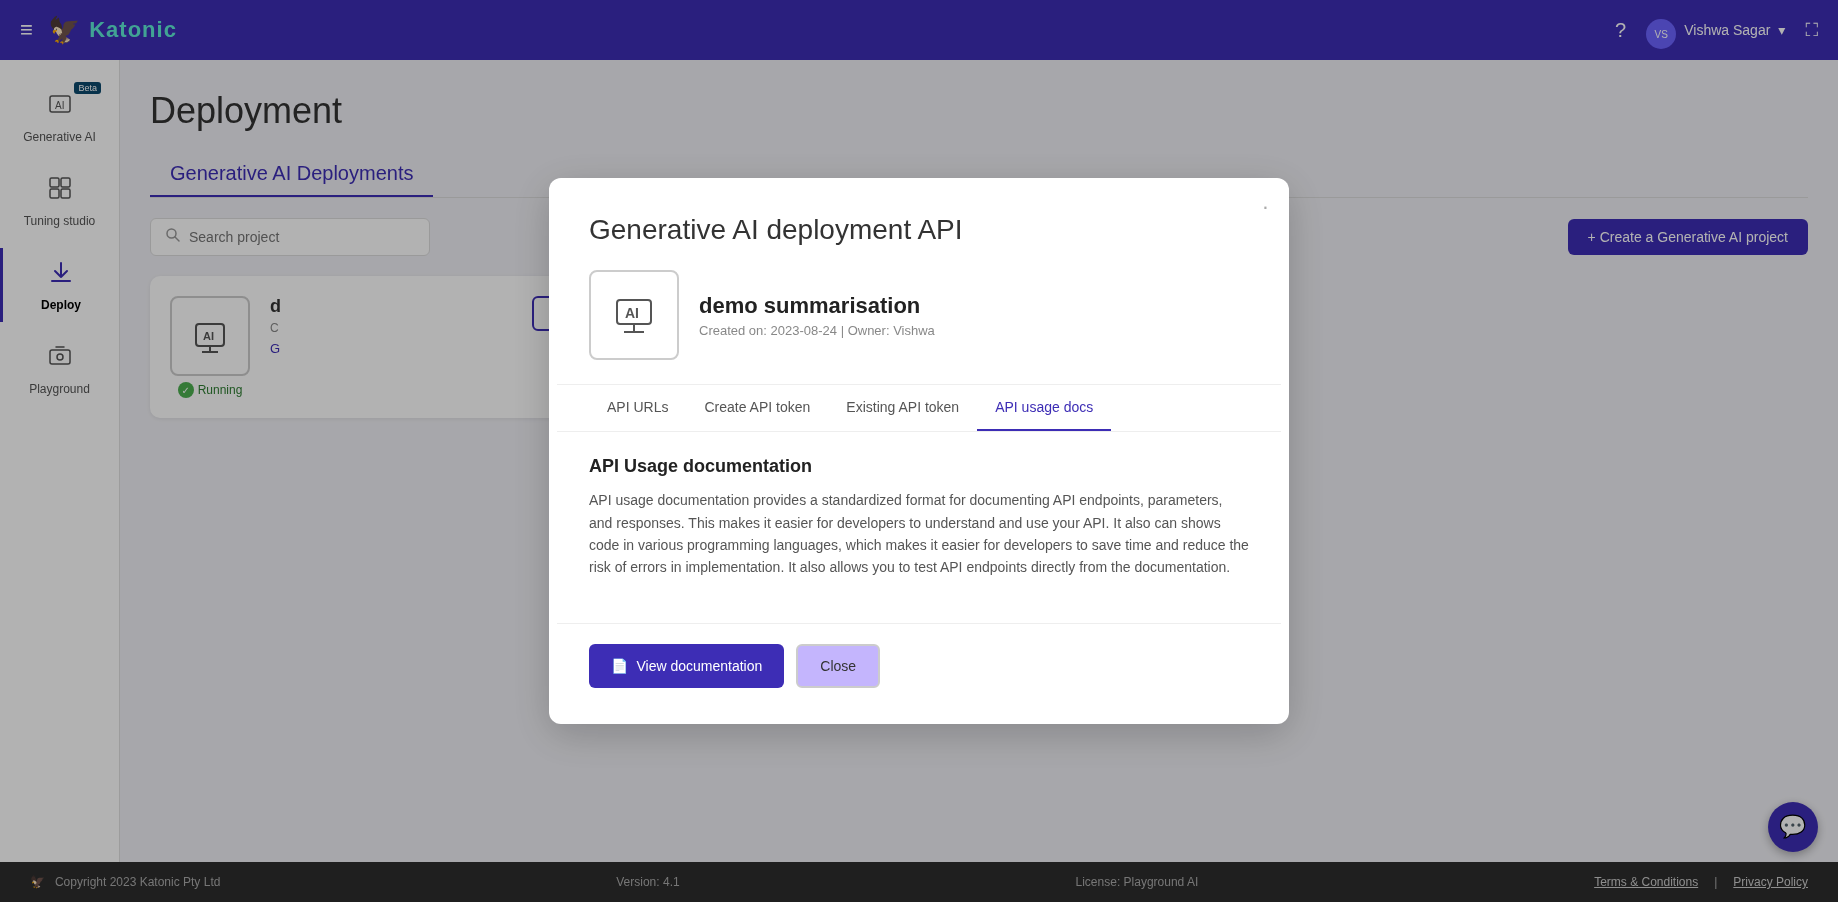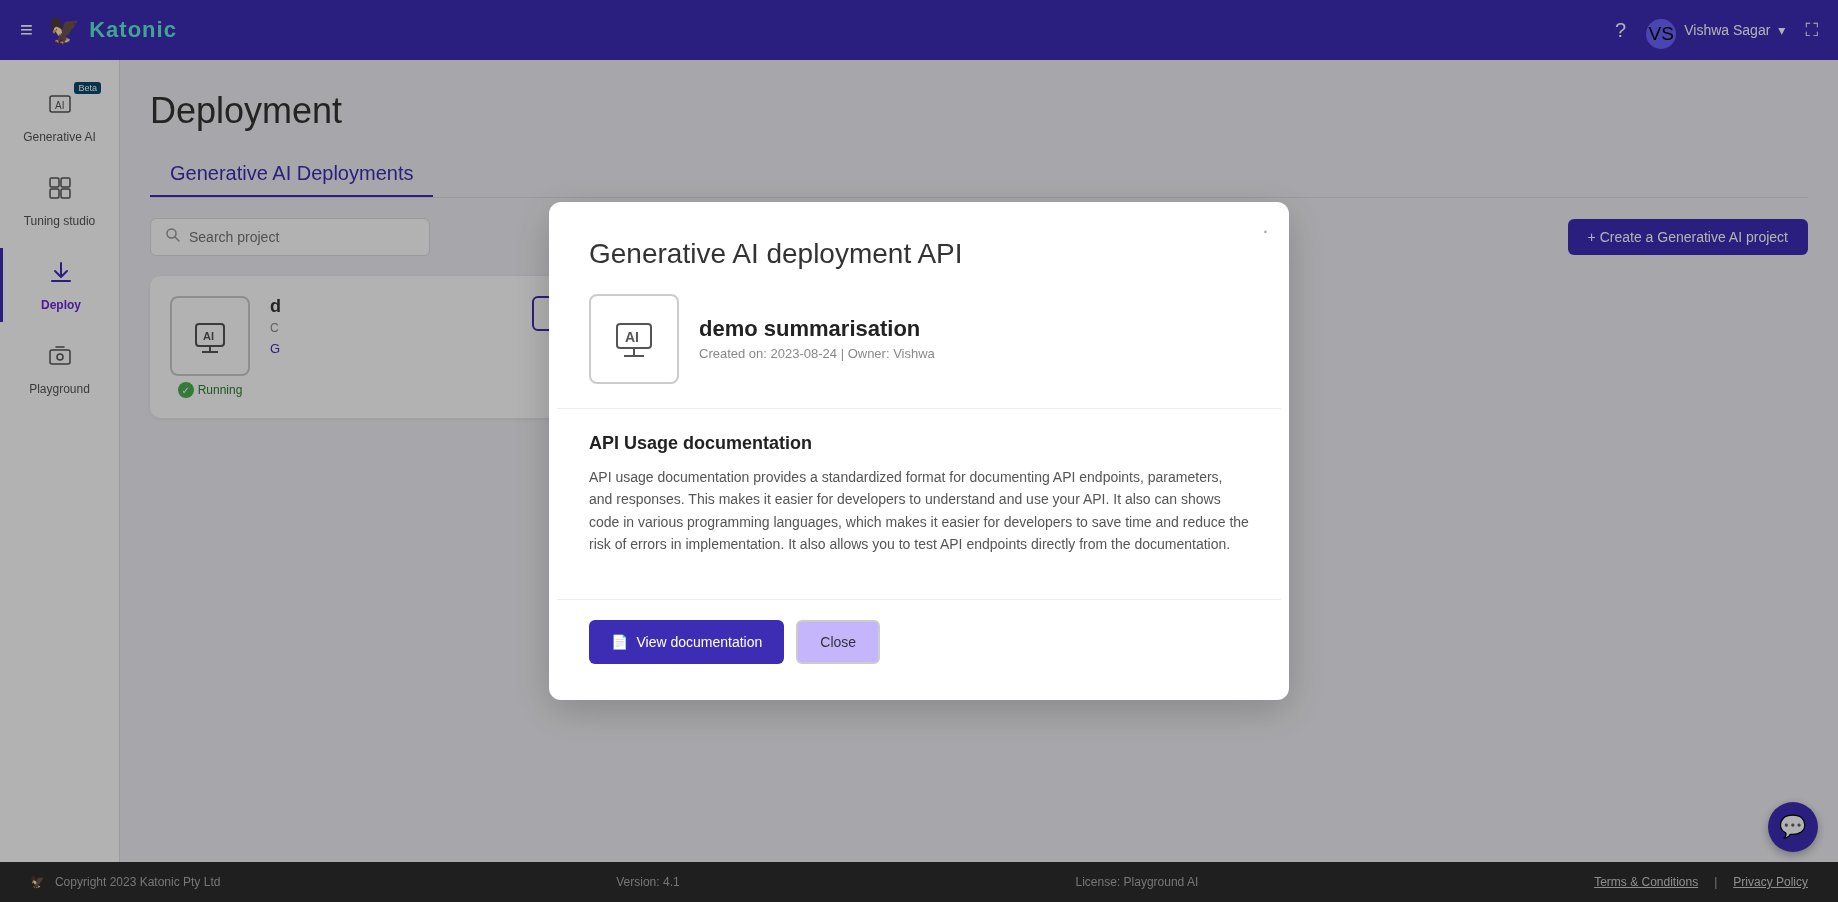--- a/index.html
+++ b/index.html
@@ -17,21 +17,21 @@
       top: 0; left: 0; right: 0;
       z-index: 100;
     }
     .topnav-left { display: flex; align-items: center; gap: 16px; }
     .hamburger-icon { color: white; font-size: 22px; cursor: pointer; }
     .logo { display: flex; align-items: center; gap: 8px; }
     .logo-text { color: #5eead4; font-size: 22px; font-weight: 600; letter-spacing: 1px; }
     .logo-bird { color: white; font-size: 26px; }
     .topnav-right { display: flex; align-items: center; gap: 20px; }
     .user-info { display: flex; align-items: center; gap: 8px; color: white; font-size: 14px; cursor: pointer; }
-    .user-avatar { width: 30px; height: 30px; border-radius: 50%; background: #6c63ff; display: flex; align-items: center; justify-content: center; color: #000000; font-size: 19px; margin-top: 8px; }
+    .user-avatar { width: 30px; height: 30px; border-radius: 50%; background: #6c63ff; display: flex; align-items: center; justify-content: center; color: #ffffff; font-size: 10px; margin-top: 8px; }
     .help-icon { color: white; font-size: 20px; cursor: pointer; }
     .fullscreen-icon { color: white; font-size: 18px; cursor: pointer; }
 
     
     .sidebar {
       background: white;
       width: 120px;
       position: fixed;
       top: 60px;
       left: 0;
@@ -254,21 +254,21 @@
     </span>
     <span>Tuning studio</span>
   </div>
   <div class="sidebar-item active">
     <span class="icon">
       <svg width="28" height="28" viewBox="0 0 28 28" fill="none">
         <path d="M14 5v14M8 13l6 6 6-6" stroke="#3d2db5" stroke-width="2" stroke-linecap="round" stroke-linejoin="round"></path>
         <line x1="5" y1="23" x2="23" y2="23" stroke="#3d2db5" stroke-width="2" stroke-linecap="round"></line>
       </svg>
     </span>
-    <span style="color:#6d28d9;font-weight:600;">Deploy</span>
+    <span style="color:#000000;font-weight:600;">Deploy</span>
   </div>
   <div class="sidebar-item">
     <span class="icon">
       <svg width="28" height="28" viewBox="0 0 28 28" fill="none">
         <rect x="4" y="8" width="20" height="14" rx="2" stroke="#555" stroke-width="1.5" fill="none"></rect>
         <path d="M10 5l8 0" stroke="#555" stroke-width="1.5" stroke-linecap="round"></path>
         <circle cx="14" cy="15" r="3" stroke="#555" stroke-width="1.5" fill="none"></circle>
       </svg>
     </span>
     <span>Playground</span>
@@ -335,20 +335,26 @@
           <line x1="25" y1="34" x2="25" y2="42" stroke="#555" stroke-width="2"></line>
           <line x1="15" y1="42" x2="35" y2="42" stroke="#555" stroke-width="2"></line>
         </svg>
       </div>
       <div>
         <div class="modal-project-name">demo summarisation</div>
         <div class="modal-project-meta">Created on: 2023-08-24 | Owner: Vishwa</div>
       </div>
     </div>
 
+    <div class="modal-tabs">
+      <div class="modal-tab">API URLs</div>
+      <div class="modal-tab">Create API token</div>
+      <div class="modal-tab">Existing API token</div>
+      <div class="modal-tab active">API usage docs</div>
+    </div>
 
     <div class="modal-body">
       <div class="modal-section-title">API Usage documentation</div>
       <p class="modal-section-text">API usage documentation provides a standardized format for documenting API endpoints, parameters, and responses. This makes it easier for developers to understand and use your API. It also can shows code in various programming languages, which makes it easier for developers to save time and reduce the risk of errors in implementation. It also allows you to test API endpoints directly from the documentation.</p>
     </div>
 
     <hr class="modal-divider">
 
     <div class="modal-footer">
       <button class="view-doc-btn">

